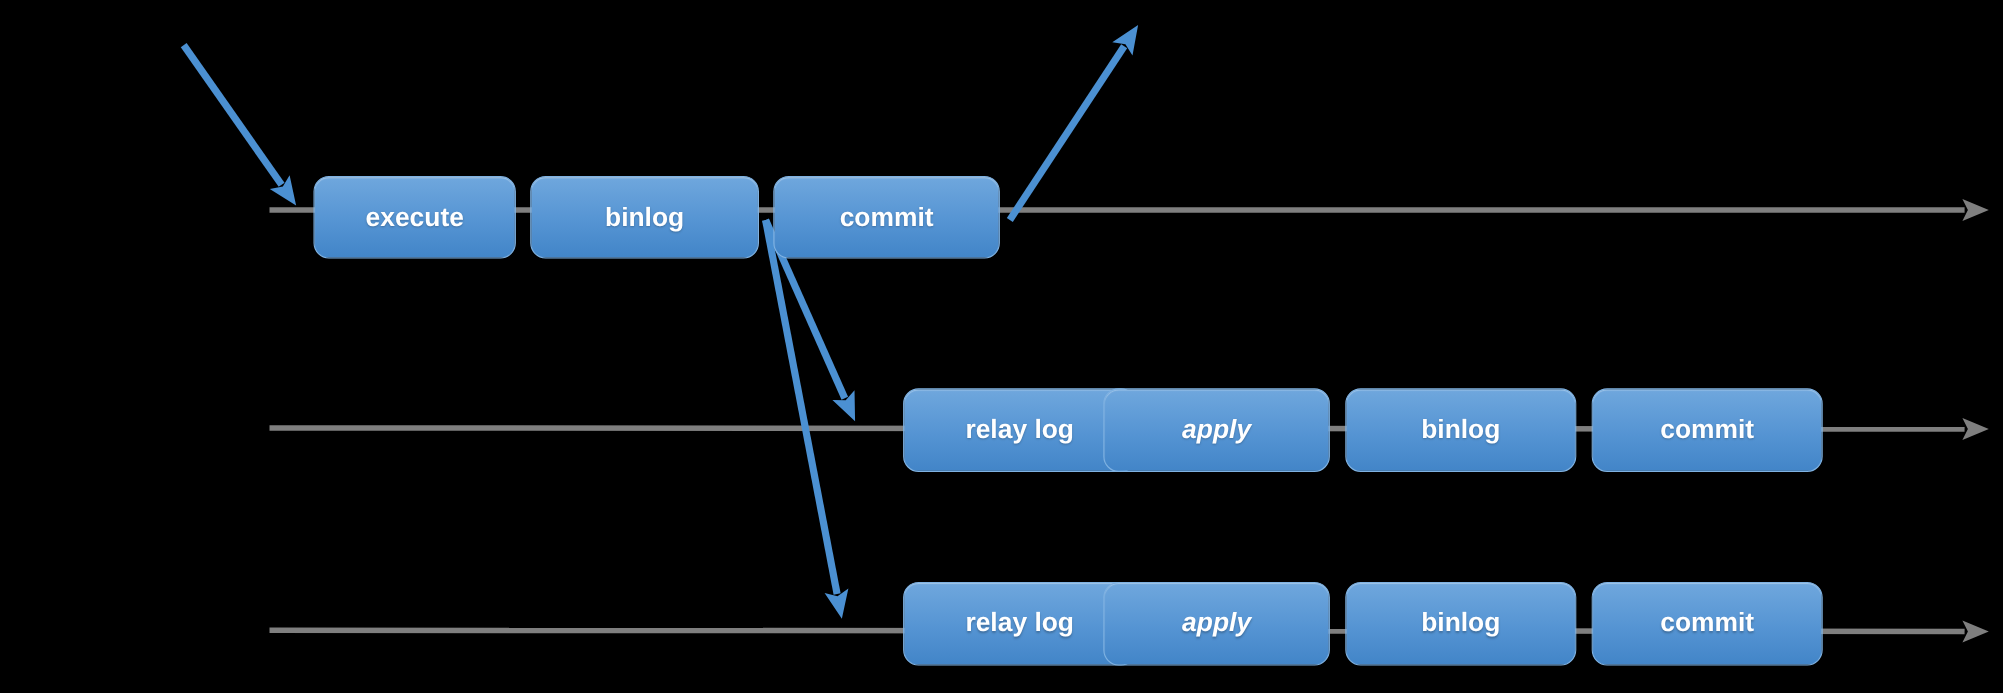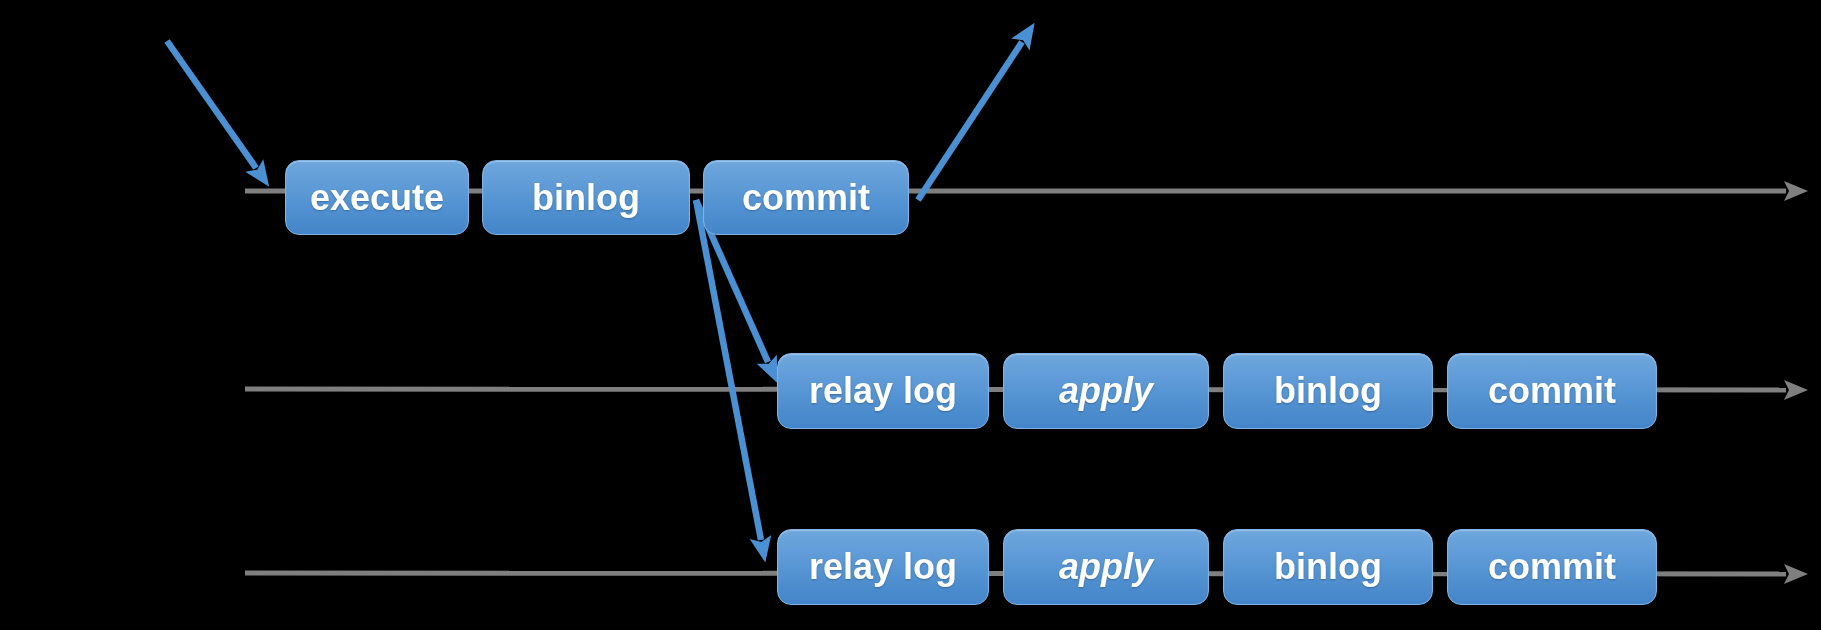--- a/index.html
+++ b/index.html
@@ -47,35 +47,35 @@
     display:flex;
     align-items:center;
     justify-content:center;
     border-radius:14px;
     background:linear-gradient(180deg, var(--box-gradient-top) 0%, var(--box-gradient-mid) 55%, var(--box-gradient-bottom) 100%);
     border:1px solid var(--box-border);
     box-shadow:inset 0 1px 1px rgba(255,255,255,0.35);
   }
   .step-label{
     color:var(--box-text);
-    font-size:36px;
+    font-size:24px;
     font-weight:bold;
     letter-spacing:0;
     text-shadow:0 1px 2px rgba(0,0,0,0.25);
     white-space:nowrap;
   }
   
   .r1{top:160px;height:75px;}
   .b-execute{left:285px;width:184px;}
   .b-binlog1{left:482px;width:208px;}
   .b-commit1{left:703px;width:206px;}
   
   .r2{top:353px;height:76px;}
   .r3{top:529px;height:76px;}
-  .b-relaylog{left:777px;width:212px;}
+  .b-relaylog{left:821px;width:212px;}
   .b-apply{left:1003px;width:206px;font-style:italic;}
   .b-binlog2{left:1223px;width:210px;}
   .b-commit2{left:1447px;width:210px;}
 </style>
 </head>
 <body>
 
 <div class="canvas">
 
   <svg class="connector-layer" viewBox="0 0 1821 630" xmlns="http://www.w3.org/2000/svg">

